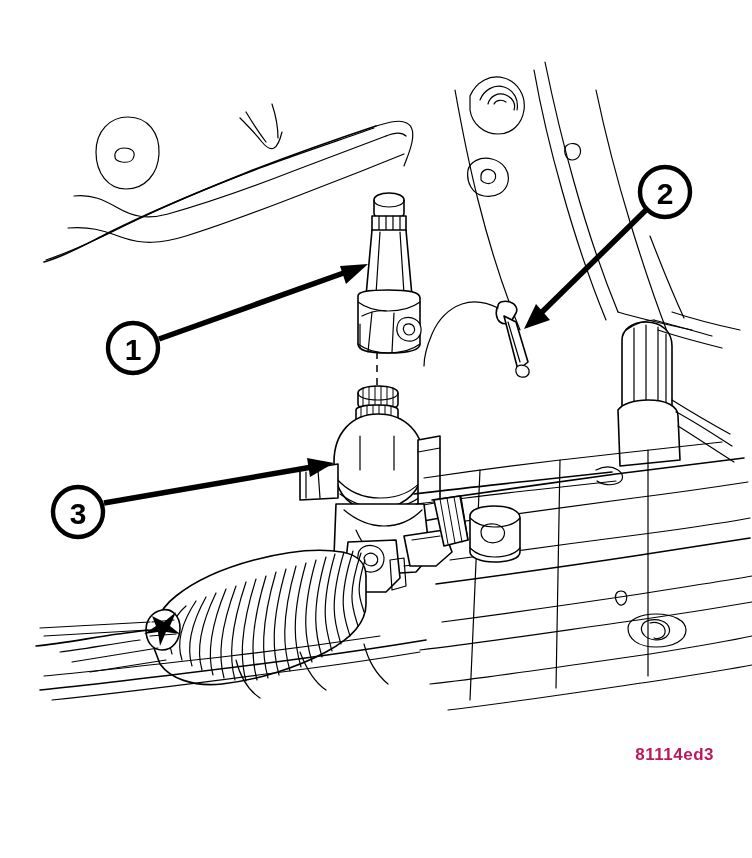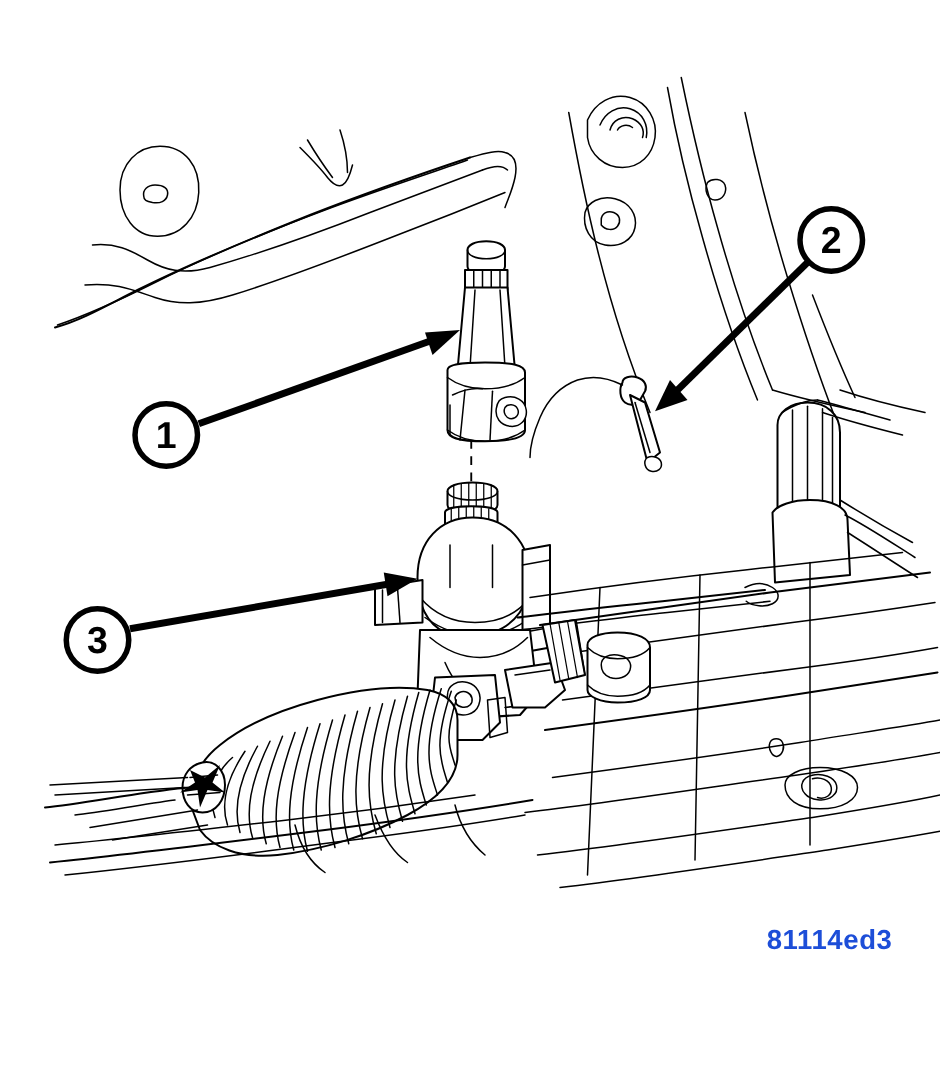--- a/index.html
+++ b/index.html
@@ -90,24 +90,24 @@
     font-weight: bold;
     fill: #000000;
     text-anchor: middle;
     dominant-baseline: central;
   }
   #ref-code {
     position: absolute;
     right: 38px;
     bottom: 93px;
     font-family: "Liberation Sans", sans-serif;
-    font-size: 22px;
+    font-size: 17px;
     font-weight: bold;
     letter-spacing: 0.5px;
-    color: #1d4ed8;
+    color: #be185d;
     white-space: nowrap;
   }
 </style>
 </head>
 <body>
 
 <div id="figure-root">
 
   <svg id="diagram-svg" viewBox="0 0 752 858">
 

